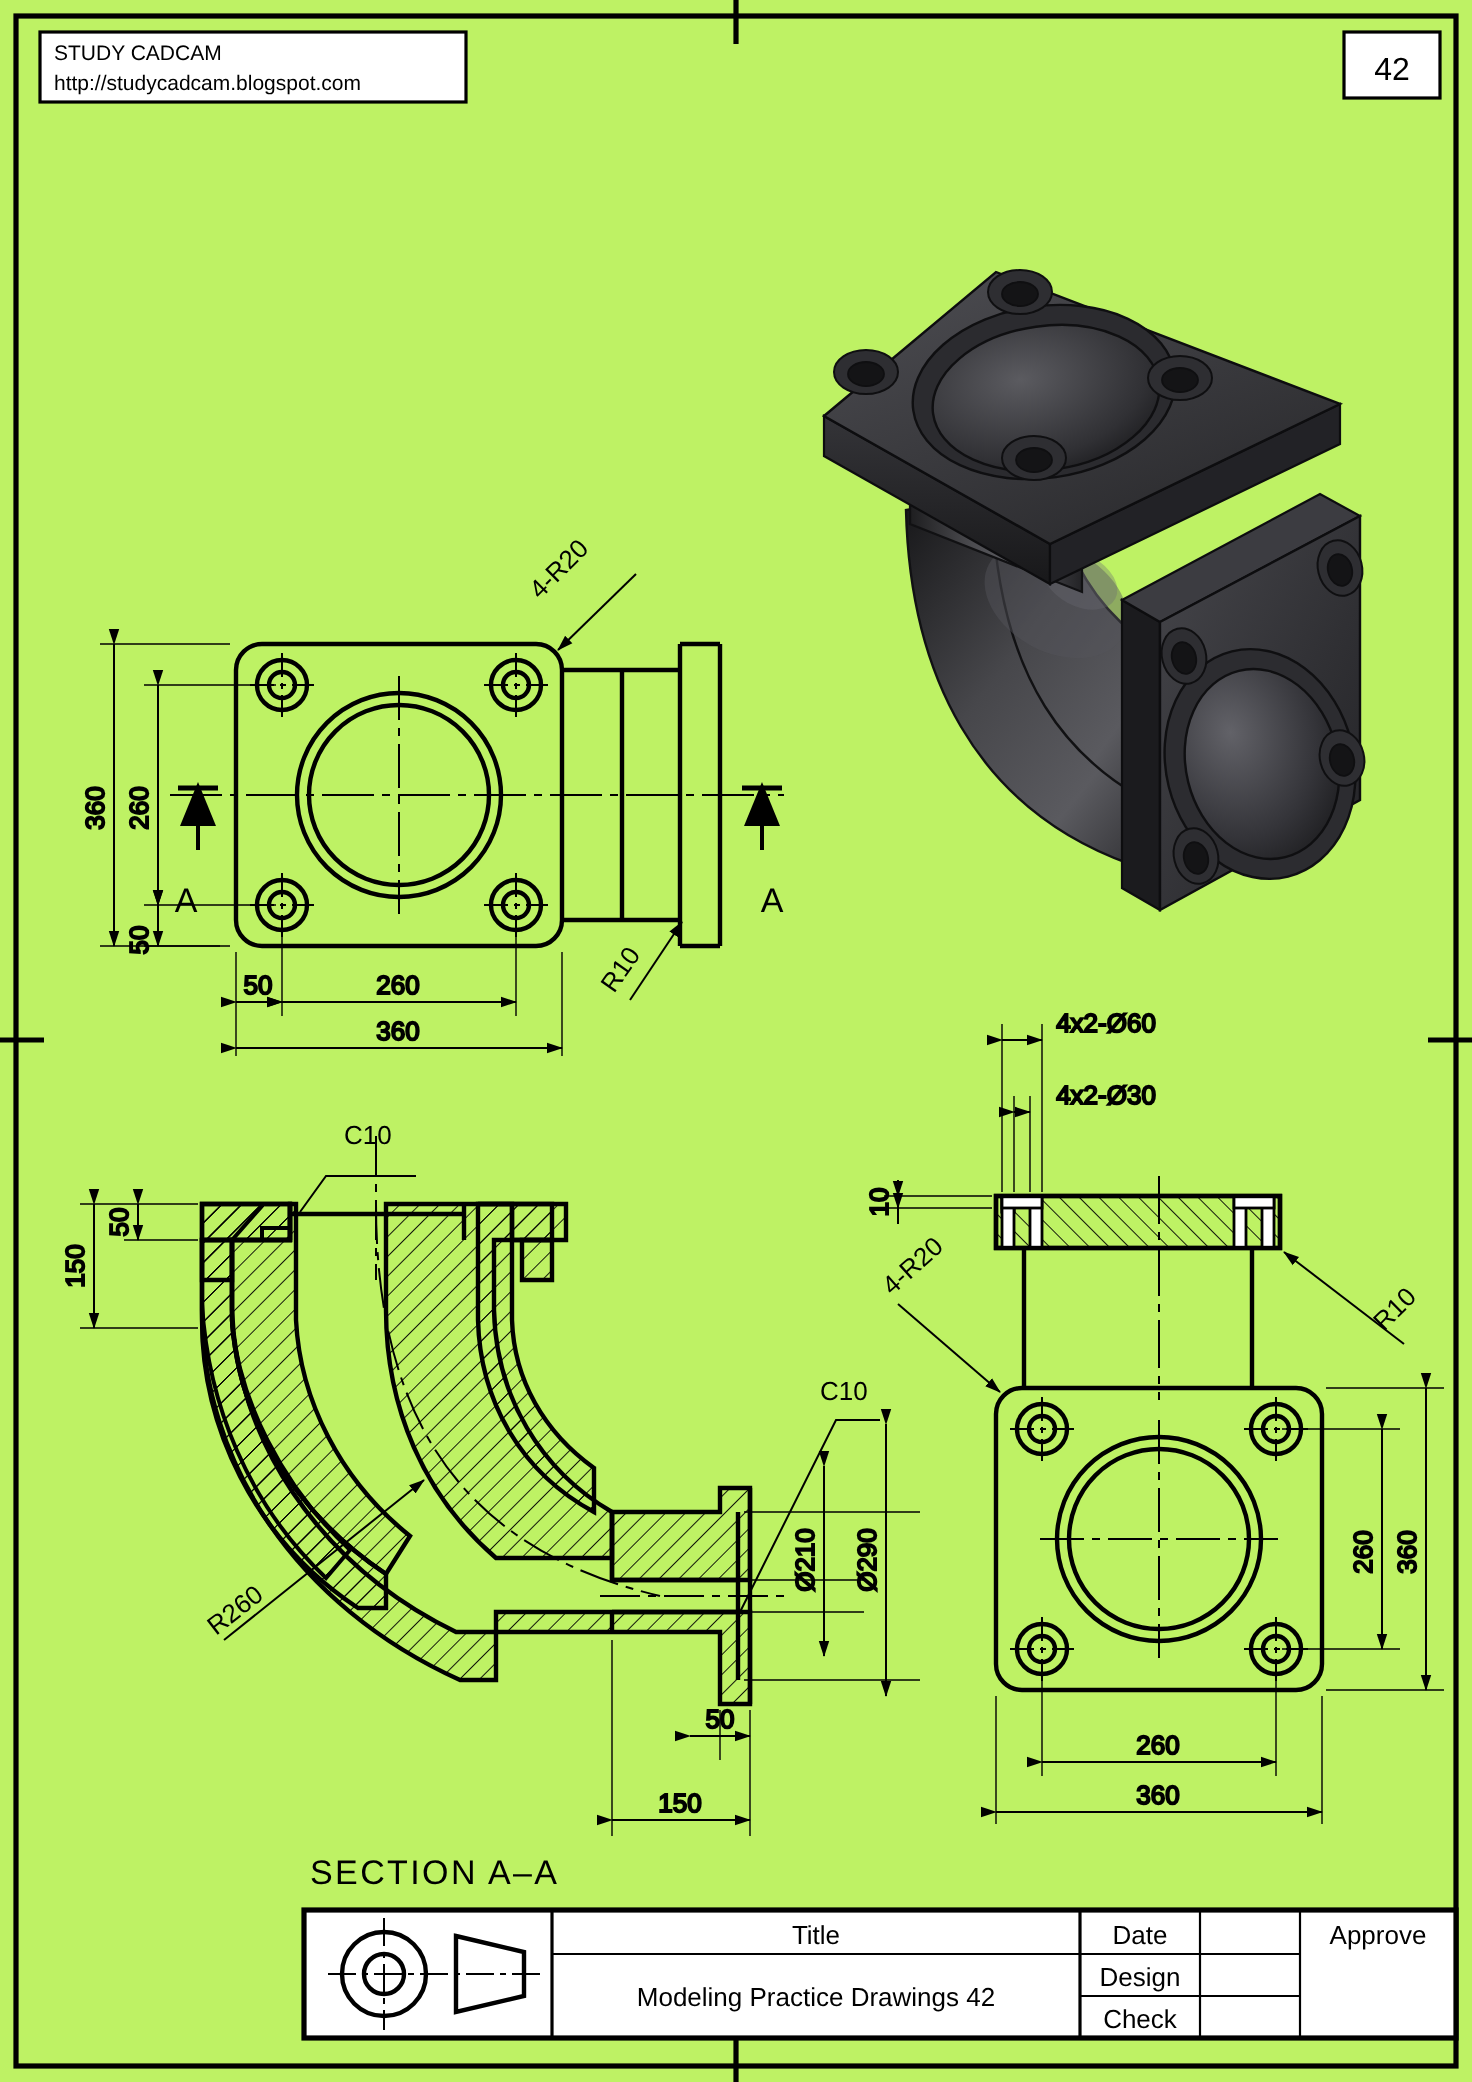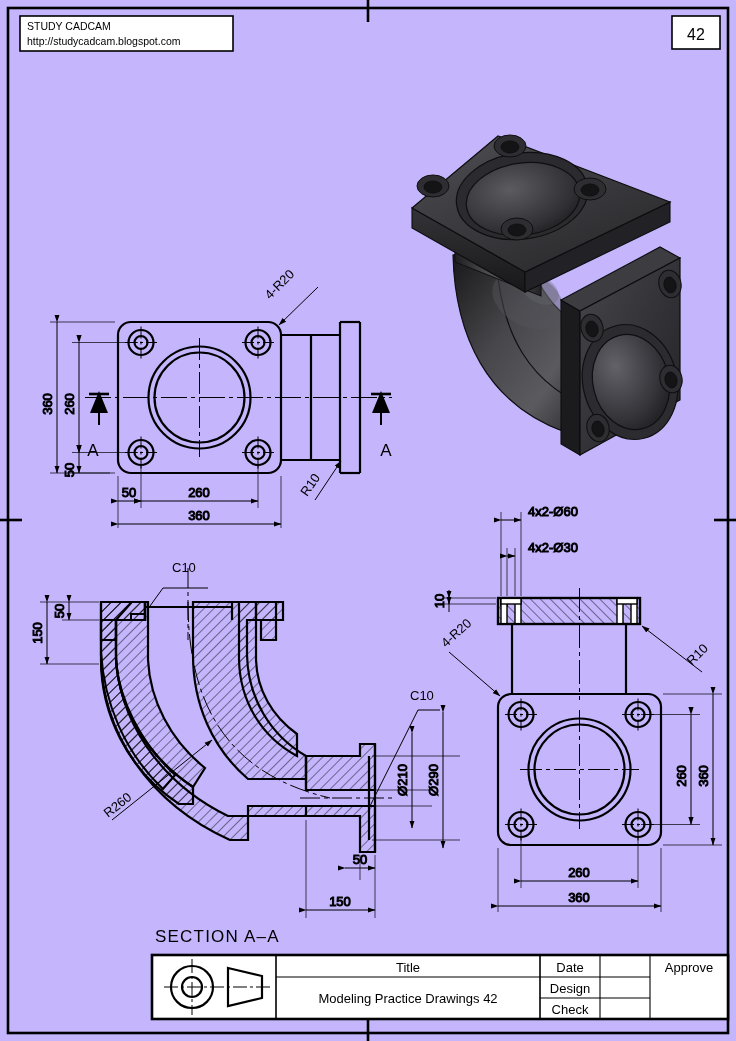--- a/index.html
+++ b/index.html
@@ -1,17 +1,17 @@
 <!DOCTYPE html>
 <html><head>
 <meta charset="utf-8">
 <style>
   html,body{margin:0;padding:0;background:#fff;}
   body{width:736px;height:1041px;font-family:"Liberation Sans",sans-serif;}
-  #sheet{position:relative;width:736px;height:1041px;overflow:hidden;background:#c4b5fd;}
+  #sheet{position:relative;width:736px;height:1041px;overflow:hidden;background:#bef264;}
   svg{display:block;}
   text{font-family:"Liberation Sans",sans-serif;fill:#000;}
   .dimtxt{font-size:13px;}
   .logo1{font-size:10.5px;}
   .logo2{font-size:10.5px;}
   .tbtxt{font-size:13px;}
   .secttxt{font-size:17px;letter-spacing:1.2px;}
   .pgnum{font-size:16px;}
 </style>
 </head>

